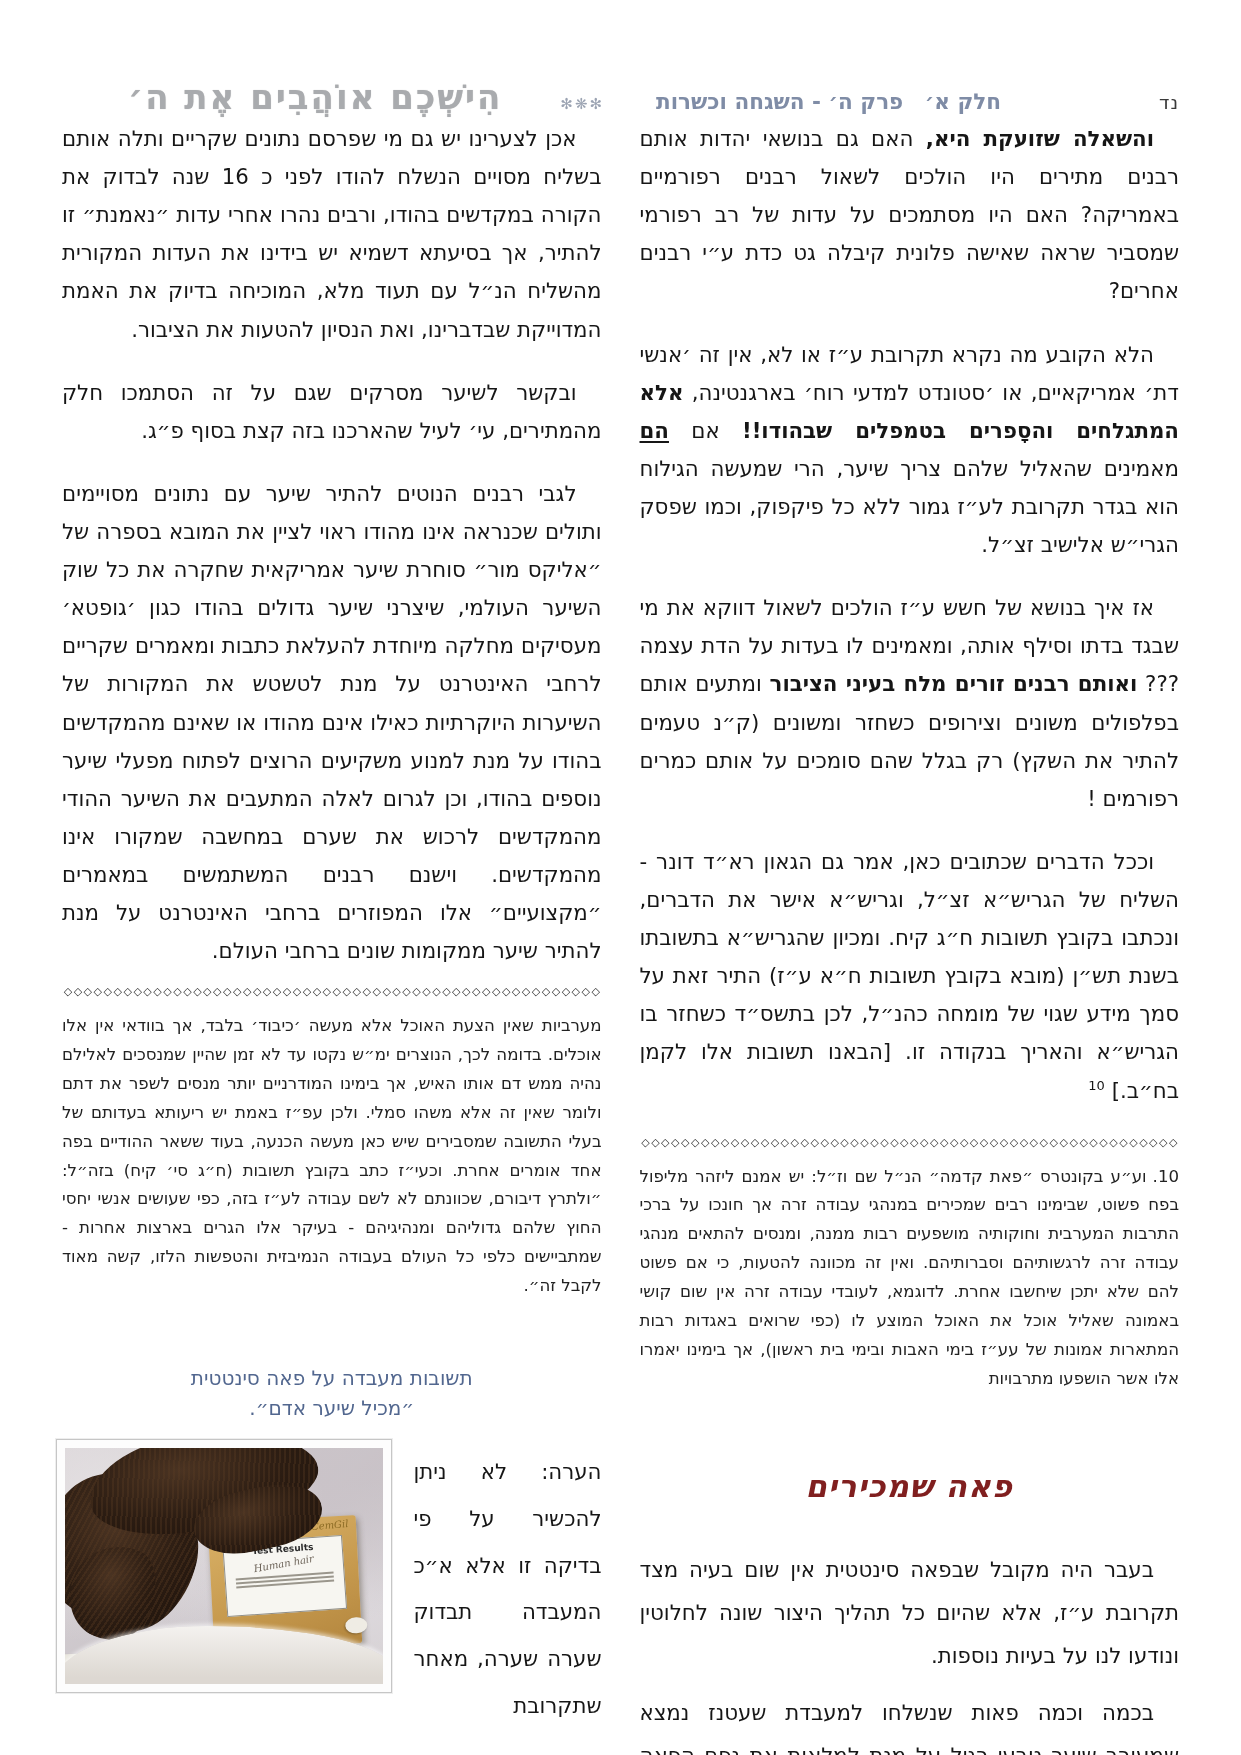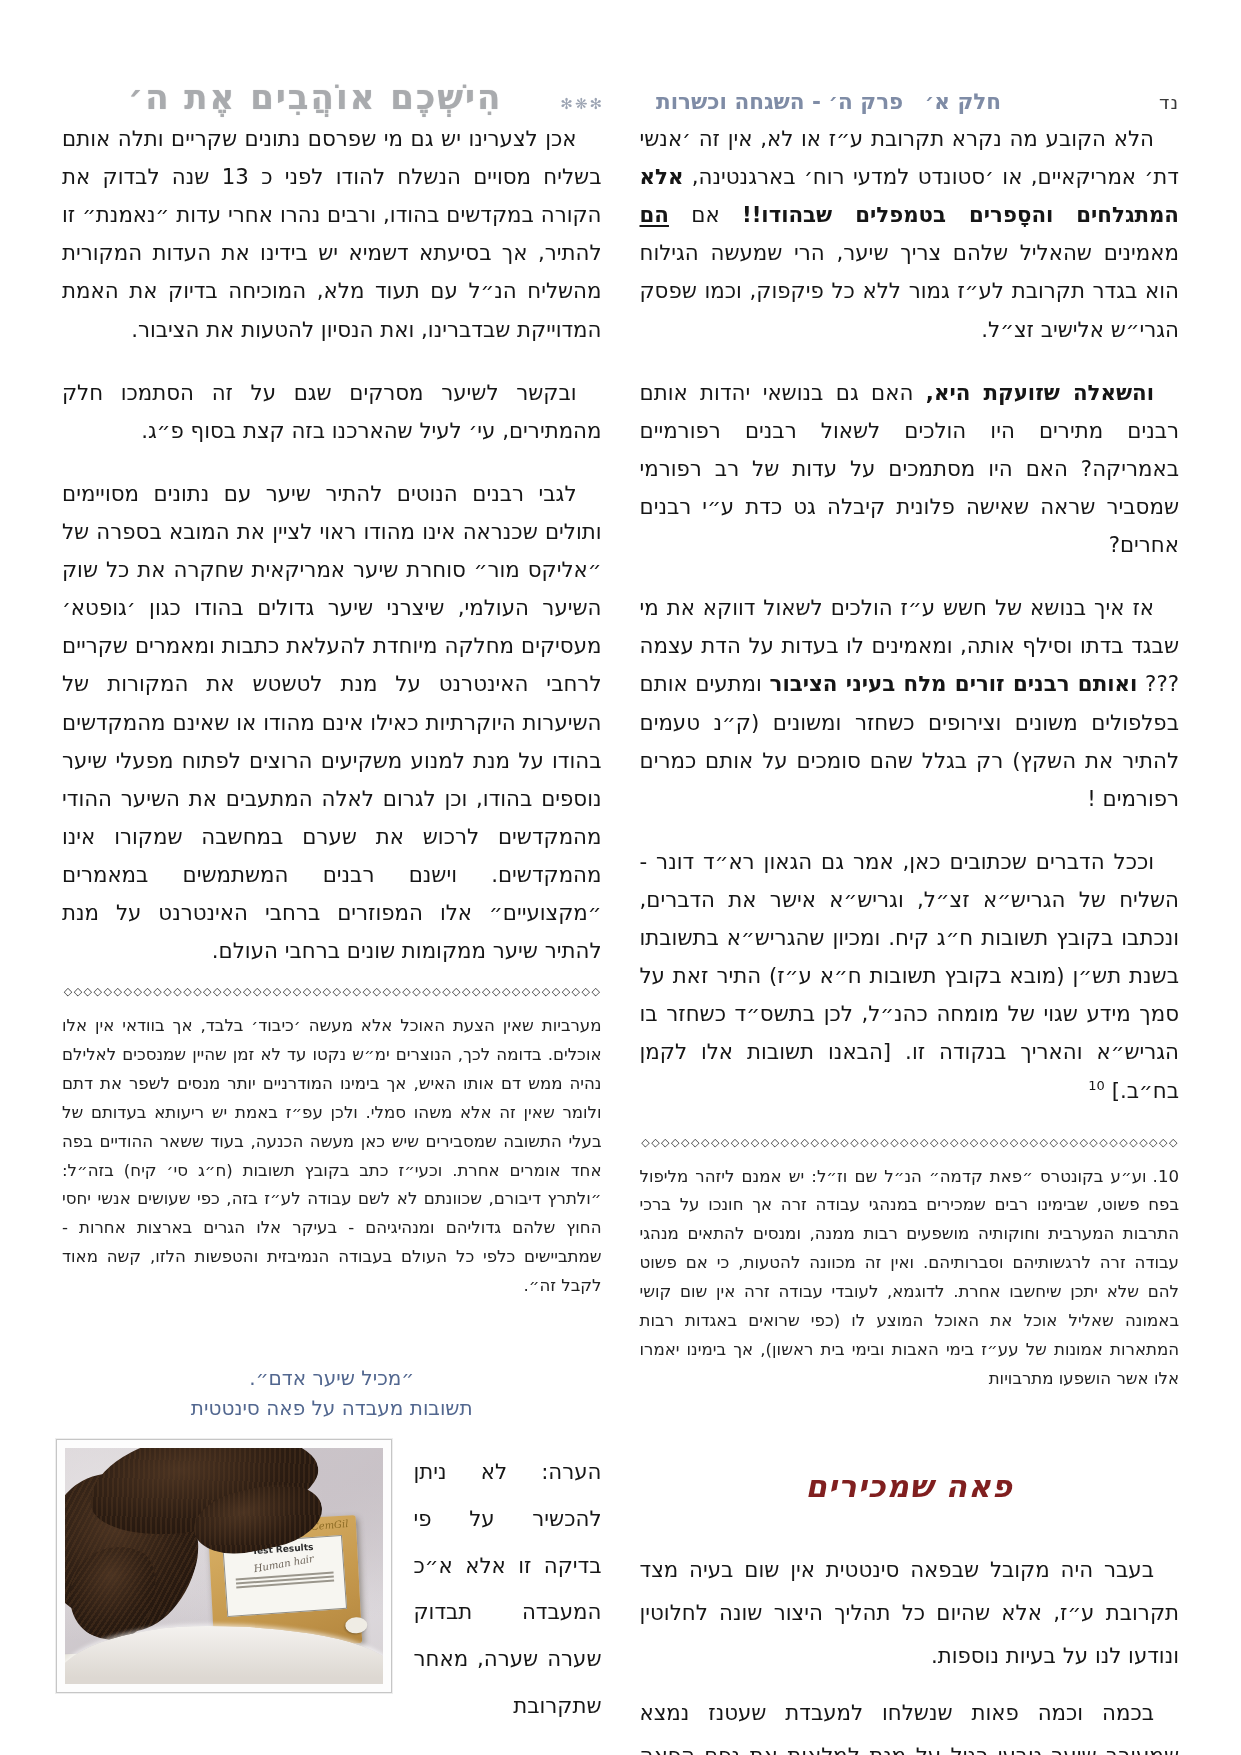--- a/index.html
+++ b/index.html
@@ -91,50 +91,50 @@
       <span class="part">חלק א׳</span>
       <span>פרק ה׳ - השגחה וכשרות</span>
     </div>
     <div class="ornament">✻❋✻</div>
     <div class="book-title">הִישְׁכֶם אוֹהֲבִים אֶת ה׳</div>
   </header>
 
   <div class="columns">
 
     <div class="col">
+      <p class="body-para"><b>והשאלה שזועקת היא,</b><span> האם גם בנושאי יהדות אותם רבנים מתירים היו הולכים לשאול רבנים רפורמיים באמריקה? האם היו מסתמכים על עדות של רב רפורמי שמסביר שראה שאישה פלונית קיבלה גט כדת ע״י רבנים אחרים?</span></p>
+
       <p class="body-para"><span>הלא הקובע מה נקרא תקרובת ע״ז או לא, אין זה ׳אנשי דת׳ אמריקאיים, או ׳סטונדט למדעי רוח׳ בארגנטינה, </span><b>אלא המתגלחים והסָפרים בטמפלים שבהודו!!</b><span> אם </span><b><u>הם</u></b><span> מאמינים שהאליל שלהם צריך שיער, הרי שמעשה הגילוח הוא בגדר תקרובת לע״ז גמור ללא כל פיקפוק, וכמו שפסק הגרי״ש אלישיב זצ״ל.</span></p>
-
-      <p class="body-para"><b>והשאלה שזועקת היא,</b><span> האם גם בנושאי יהדות אותם רבנים מתירים היו הולכים לשאול רבנים רפורמיים באמריקה? האם היו מסתמכים על עדות של רב רפורמי שמסביר שראה שאישה פלונית קיבלה גט כדת ע״י רבנים אחרים?</span></p>
 
       <p class="body-para"><span>אז איך בנושא של חשש ע״ז הולכים לשאול דווקא את מי שבגד בדתו וסילף אותה, ומאמינים לו בעדות על הדת עצמה ??? </span><b>ואותם רבנים זורים מלח בעיני הציבור</b><span> ומתעים אותם בפלפולים משונים וצירופים כשחזר ומשונים (ק״נ טעמים להתיר את השקץ) רק בגלל שהם סומכים על אותם כמרים רפורמים !</span></p>
 
       <p class="body-para"><span>וככל הדברים שכתובים כאן, אמר גם הגאון רא״ד דונר - השליח של הגריש״א זצ״ל, וגריש״א אישר את הדברים, ונכתבו בקובץ תשובות ח״ג קיח. ומכיון שהגריש״א בתשובתו בשנת תש״ן (מובא בקובץ תשובות ח״א ע״ז) התיר זאת על סמך מידע שגוי של מומחה כהנ״ל, לכן בתשס״ד כשחזר בו הגריש״א והאריך בנקודה זו. [הבאנו תשובות אלו לקמן בח״ב.] </span><sup class="fn-ref">10</sup></p>
 
       <div class="diamond-row">◇◇◇◇◇◇◇◇◇◇◇◇◇◇◇◇◇◇◇◇◇◇◇◇◇◇◇◇◇◇◇◇◇◇◇◇◇◇◇◇◇◇◇◇◇◇◇◇◇◇◇◇◇◇◇◇◇◇◇◇◇◇◇◇◇◇◇◇◇◇◇◇</div>
 
       <p class="footnote"><span class="fn-num">10.</span><span>וע״ע בקונטרס ״פאת קדמה״ הנ״ל שם וז״ל: יש אמנם ליזהר מליפול בפח פשוט, שבימינו רבים שמכירים במנהגי עבודה זרה אך חונכו על ברכי התרבות המערבית וחוקותיה מושפעים רבות ממנה, ומנסים להתאים מנהגי עבודה זרה לרגשותיהם וסברותיהם. ואין זה מכוונה להטעות, כי אם פשוט להם שלא יתכן שיחשבו אחרת. לדוגמא, לעובדי עבודה זרה אין שום קושי באמונה שאליל אוכל את האוכל המוצע לו (כפי שרואים באגדות רבות המתארות אמונות של עע״ז בימי האבות ובימי בית ראשון), אך בימינו יאמרו אלו אשר הושפעו מתרבויות</span></p>
 
       <h2 class="section-heading">פאה שמכירים</h2>
 
       <p class="body-para loose">בעבר היה מקובל שבפאה סינטטית אין שום בעיה מצד תקרובת ע״ז, אלא שהיום כל תהליך היצור שונה לחלוטין ונודעו לנו על בעיות נוספות.</p>
       <p class="body-para loose">בכמה וכמה פאות שנשלחו למעבדת שעטנז נמצא שמעורב שיער טבעי רגיל על מנת למלאות את נפח הפאה ולשפר את המראה הטבעי.</p>
     </div>
 
     <div class="col">
-      <p class="body-para">אכן לצערינו יש גם מי שפרסם נתונים שקריים ותלה אותם בשליח מסויים הנשלח להודו לפני כ 13 שנה לבדוק את הקורה במקדשים בהודו, ורבים נהרו אחרי עדות ״נאמנת״ זו להתיר, אך בסיעתא דשמיא יש בידינו את העדות המקורית מהשליח הנ״ל עם תעוד מלא, המוכיחה בדיוק את האמת המדוייקת שבדברינו, ואת הנסיון להטעות את הציבור.</p>
+      <p class="body-para">אכן לצערינו יש גם מי שפרסם נתונים שקריים ותלה אותם בשליח מסויים הנשלח להודו לפני כ 16 שנה לבדוק את הקורה במקדשים בהודו, ורבים נהרו אחרי עדות ״נאמנת״ זו להתיר, אך בסיעתא דשמיא יש בידינו את העדות המקורית מהשליח הנ״ל עם תעוד מלא, המוכיחה בדיוק את האמת המדוייקת שבדברינו, ואת הנסיון להטעות את הציבור.</p>
       <p class="body-para">ובקשר לשיער מסרקים שגם על זה הסתמכו חלק מהמתירים, עי׳ לעיל שהארכנו בזה קצת בסוף פ״ג.</p>
       <p class="body-para" style="margin-bottom:14px;">לגבי רבנים הנוטים להתיר שיער עם נתונים מסויימים ותולים שכנראה אינו מהודו ראוי לציין את המובא בספרה של ״אליקס מור״ סוחרת שיער אמריקאית שחקרה את כל שוק השיער העולמי, שיצרני שיער גדולים בהודו כגון ׳גופטא׳ מעסיקים מחלקה מיוחדת להעלאת כתבות ומאמרים שקריים לרחבי האינטרנט על מנת לטשטש את המקורות של השיערות היוקרתיות כאילו אינם מהודו או שאינם מהמקדשים בהודו על מנת למנוע משקיעים הרוצים לפתוח מפעלי שיער נוספים בהודו, וכן לגרום לאלה המתעבים את השיער ההודי מהמקדשים לרכוש את שערם במחשבה שמקורו אינו מהמקדשים. וישנם רבנים המשתמשים במאמרים ״מקצועיים״ אלו המפוזרים ברחבי האינטרנט על מנת להתיר שיער ממקומות שונים ברחבי העולם.</p>
 
       <div class="diamond-row">◇◇◇◇◇◇◇◇◇◇◇◇◇◇◇◇◇◇◇◇◇◇◇◇◇◇◇◇◇◇◇◇◇◇◇◇◇◇◇◇◇◇◇◇◇◇◇◇◇◇◇◇◇◇◇◇◇◇◇◇◇◇◇◇◇◇◇◇◇◇◇◇</div>
 
       <p class="footnote">מערביות שאין הצעת האוכל אלא מעשה ׳כיבוד׳ בלבד, אך בוודאי אין אלו אוכלים. בדומה לכך, הנוצרים ימ״ש נקטו עד לא זמן שהיין שמנסכים לאלילם נהיה ממש דם אותו האיש, אך בימינו המודרניים יותר מנסים לשפר את דתם ולומר שאין זה אלא משהו סמלי. ולכן עפ״ז באמת יש ריעותא בעדותם של בעלי התשובה שמסבירים שיש כאן מעשה הכנעה, בעוד ששאר ההודיים בפה אחד אומרים אחרת. וכעי״ז כתב בקובץ תשובות (ח״ג סי׳ קיח) בזה״ל: ״ולתרץ דיבורם, שכוונתם לא לשם עבודה לע״ז בזה, כפי שעושים אנשי יחסי החוץ שלהם גדוליהם ומנהיגיהם - בעיקר אלו הגרים בארצות אחרות - שמתביישים כלפי כל העולם בעבודה הנמיבזית והטפשות הלזו, קשה מאוד לקבל זה״.</p>
 
       <div class="caption">
+        <div>תשובות מעבדה על פאה סינטטית</div>
         <div>״מכיל שיער אדם״.</div>
-        <div>תשובות מעבדה על פאה סינטטית</div>
       </div>
 
       <div class="photo-row">
         <p class="lab-note">הערה: לא ניתן להכשיר על פי בדיקה זו אלא א״כ המעבדה תבדוק שערה שערה, מאחר שתקרובת</p>
 
         <div class="photo">
           <div class="photo-inner">
             <div class="wig-box">
               <div class="box-brand">CemGil</div>
               <div class="box-label">

